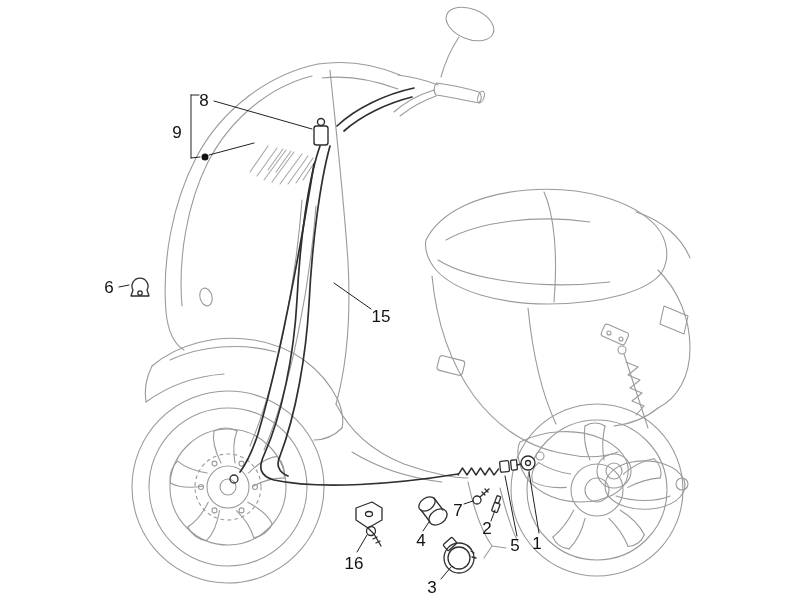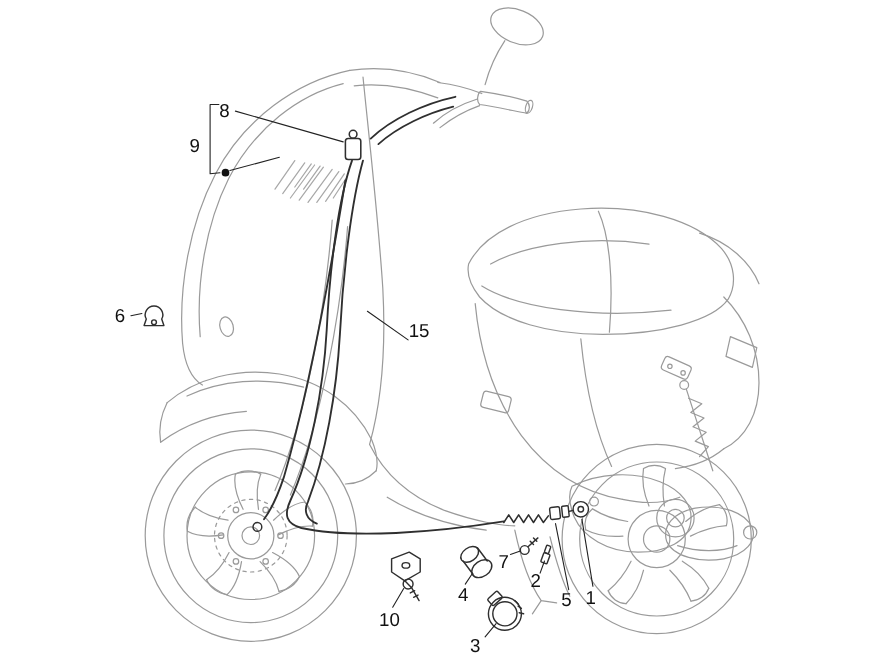--- a/index.html
+++ b/index.html
@@ -258,21 +258,21 @@
       <path d="M 464 504 L 473 501"></path>
       <path d="M 491 521 L 495 510"></path>
       <path d="M 517 536 L 505 476"></path>
       <path d="M 539 533 L 529 472"></path>
     </g>
   </svg>
 
   <span class="callout" style="left:204px; top:101px">8</span>
   <span class="callout" style="left:177px; top:133px">9</span>
   <span class="callout" style="left:109px; top:288px">6</span>
-  <span class="callout" style="left:381px; top:301px">15</span>
-  <span class="callout" style="left:354px; top:564px">10</span>
+  <span class="callout" style="left:381px; top:317px">15</span>
+  <span class="callout" style="left:354px; top:564px">16</span>
   <span class="callout" style="left:421px; top:541px">4</span>
   <span class="callout" style="left:432px; top:588px">3</span>
   <span class="callout" style="left:458px; top:511px">7</span>
   <span class="callout" style="left:487px; top:529px">2</span>
   <span class="callout" style="left:515px; top:546px">5</span>
   <span class="callout" style="left:537px; top:544px">1</span>
 </div>
 
 </body></html>

